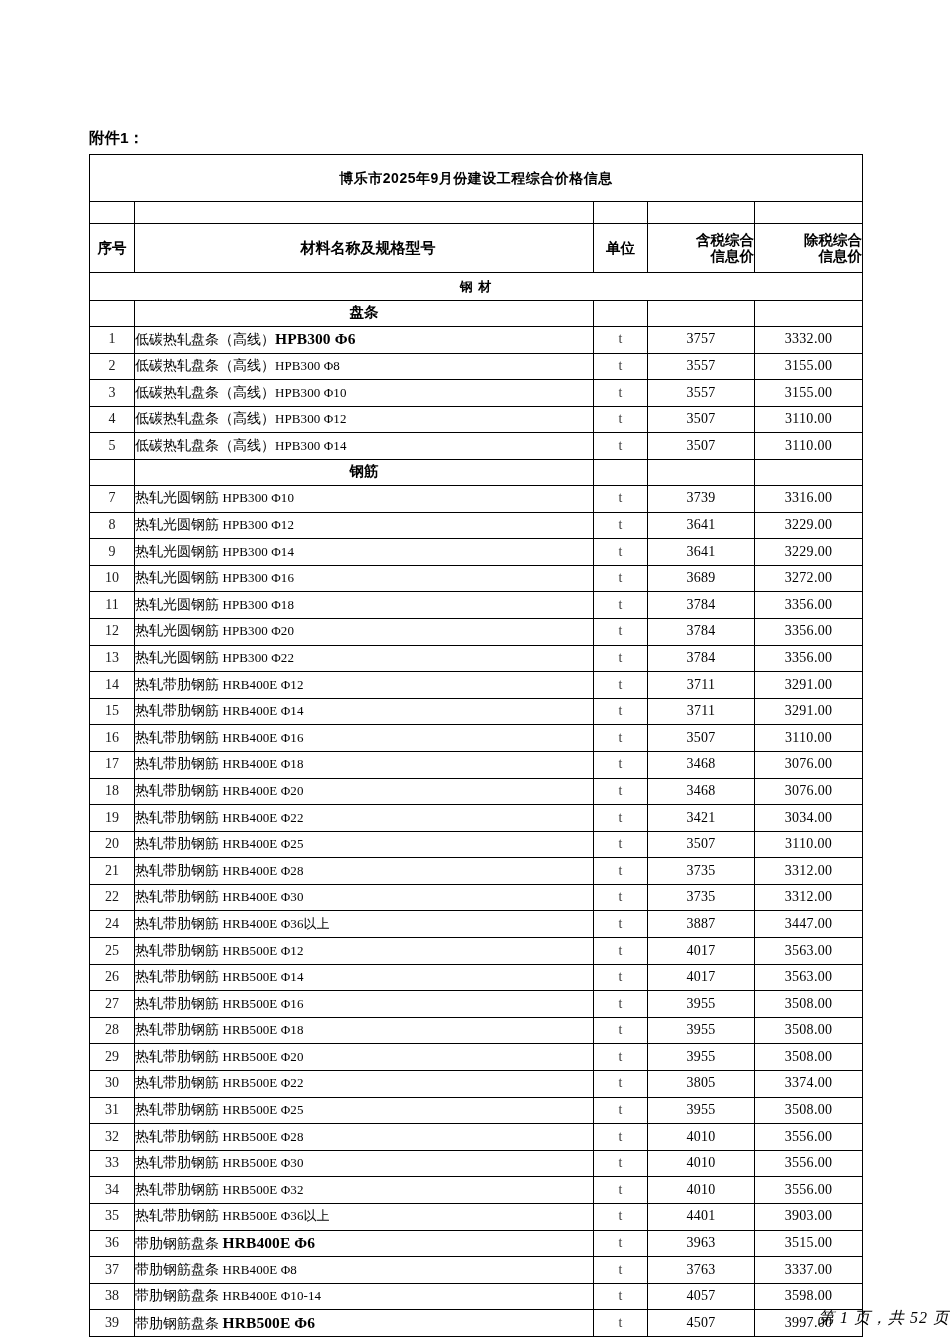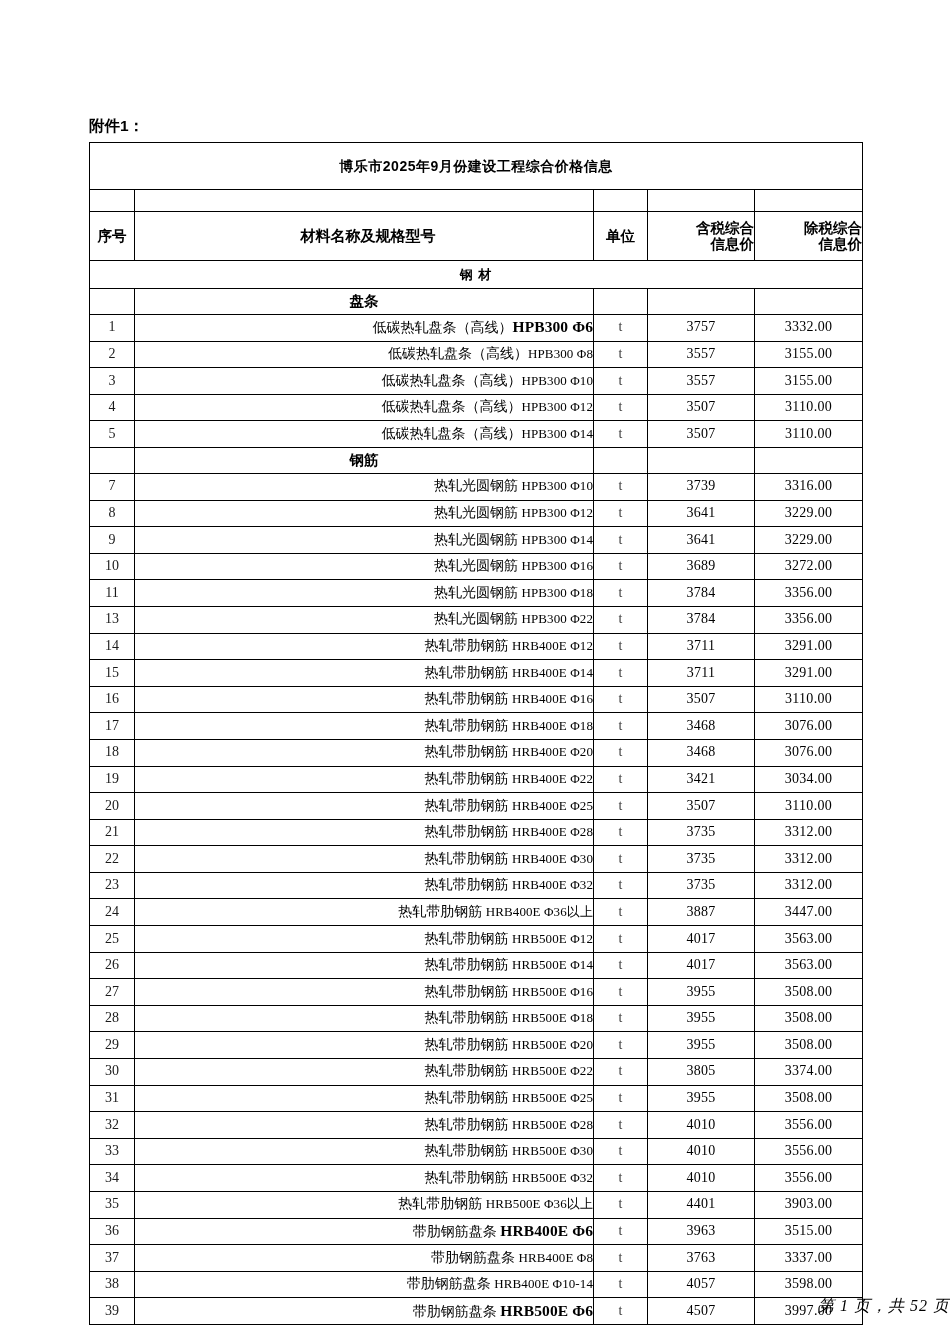--- a/index.html
+++ b/index.html
@@ -12,21 +12,21 @@
     width: 950px;
     height: 1344px;
     font-family: "Liberation Serif", "DejaVu Serif", serif;
     color: #000000;
     position: relative;
     overflow: hidden;
   }
 
   .page {
     position: absolute;
-    left: 0; top: 0;
+    left: 0; top: 12px;
     width: 950px;
     height: 983px;
   }
 
   .attach-label {
     position: absolute;
     left: 89px;
     top: 116px;
     font-family: "Liberation Sans", "DejaVu Sans", sans-serif;
     font-size: 15.5px;
@@ -99,34 +99,34 @@
     font-weight: bold;
     font-size: 13px;
     letter-spacing: 1px;
     border-bottom: 1.6px solid #000;
   }
 
   
   tr.sub-row td { height: 25px; }
   tr.sub-row td.sub-label {
     text-align: center;
-    font-family: Liberation Sans, sans-serif;
+    font-family: Liberation Mono, monospace;
     font-weight: bold;
     font-size: 14.5px;
   }
 
   
   tr.data-row td { height: 25.6px; }
   td.cell-idx {
     text-align: center;
     font-size: 14.5px;
     color: #1a1a1a;
   }
   td.cell-name {
-    text-align: right;
+    text-align: left;
     padding-left: 3px;
     font-size: 15px;
     white-space: nowrap;
     overflow: hidden;
   }
   td.cell-name .spec {
     font-size: 13px;
     letter-spacing: 0.1px;
   }
   td.cell-name.big .spec {
@@ -281,20 +281,27 @@
             <td class="cell-num">3272.00</td>
           </tr>
           <tr class="data-row">
             <td class="cell-idx">11</td>
             <td class="cell-name"><span>热轧光圆钢筋 </span><span class="spec">HPB300  Φ18</span></td>
             <td class="cell-unit">t</td>
             <td class="cell-num">3784</td>
             <td class="cell-num">3356.00</td>
           </tr>
           <tr class="data-row">
+            <td class="cell-idx">12</td>
+            <td class="cell-name"><span>热轧光圆钢筋 </span><span class="spec">HPB300  Φ20</span></td>
+            <td class="cell-unit">t</td>
+            <td class="cell-num">3784</td>
+            <td class="cell-num">3356.00</td>
+          </tr>
+          <tr class="data-row">
             <td class="cell-idx">13</td>
             <td class="cell-name"><span>热轧光圆钢筋 </span><span class="spec">HPB300  Φ22</span></td>
             <td class="cell-unit">t</td>
             <td class="cell-num">3784</td>
             <td class="cell-num">3356.00</td>
           </tr>
           <tr class="data-row">
             <td class="cell-idx">14</td>
             <td class="cell-name"><span>热轧带肋钢筋 </span><span class="spec">HRB400E  Φ12</span></td>
             <td class="cell-unit">t</td>
@@ -346,27 +353,20 @@
           <tr class="data-row">
             <td class="cell-idx">21</td>
             <td class="cell-name"><span>热轧带肋钢筋 </span><span class="spec">HRB400E  Φ28</span></td>
             <td class="cell-unit">t</td>
             <td class="cell-num">3735</td>
             <td class="cell-num">3312.00</td>
           </tr>
           <tr class="data-row">
             <td class="cell-idx">22</td>
             <td class="cell-name"><span>热轧带肋钢筋 </span><span class="spec">HRB400E  Φ30</span></td>
-            <td class="cell-unit">t</td>
-            <td class="cell-num">3735</td>
-            <td class="cell-num">3312.00</td>
-          </tr>
-          <tr class="data-row">
-            <td class="cell-idx">23</td>
-            <td class="cell-name"><span>热轧带肋钢筋 </span><span class="spec">HRB400E  Φ32</span></td>
             <td class="cell-unit">t</td>
             <td class="cell-num">3735</td>
             <td class="cell-num">3312.00</td>
           </tr>
           <tr class="data-row">
             <td class="cell-idx">24</td>
             <td class="cell-name"><span>热轧带肋钢筋 </span><span class="spec">HRB400E  Φ36以上</span></td>
             <td class="cell-unit">t</td>
             <td class="cell-num">3887</td>
             <td class="cell-num">3447.00</td>

